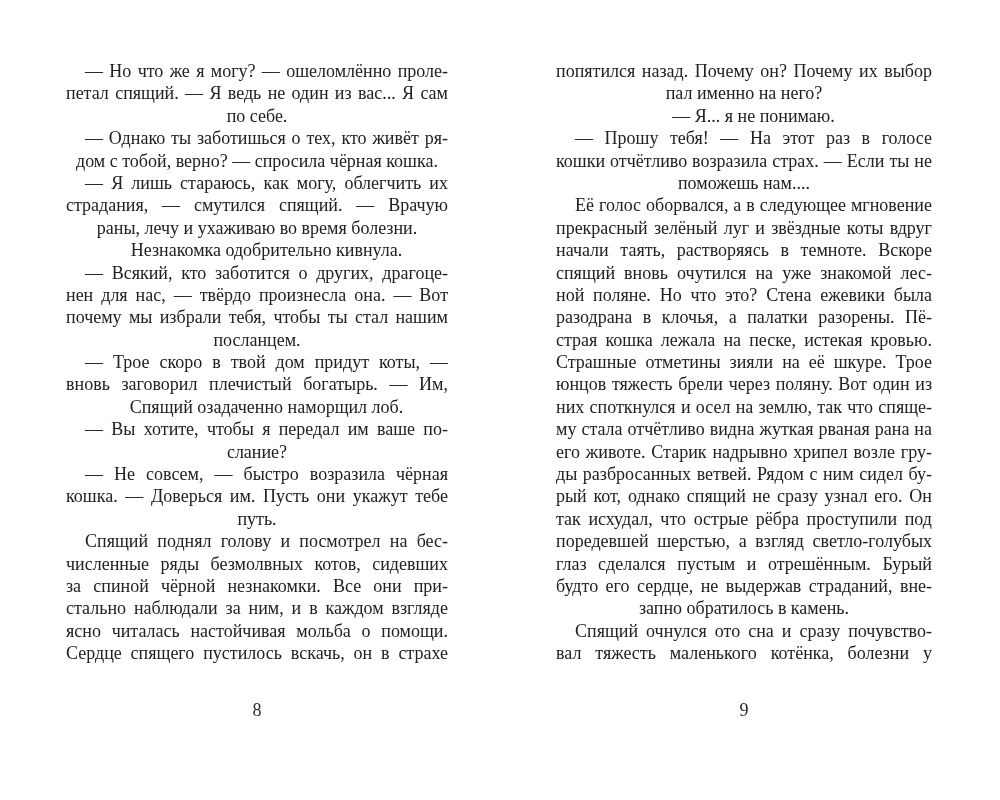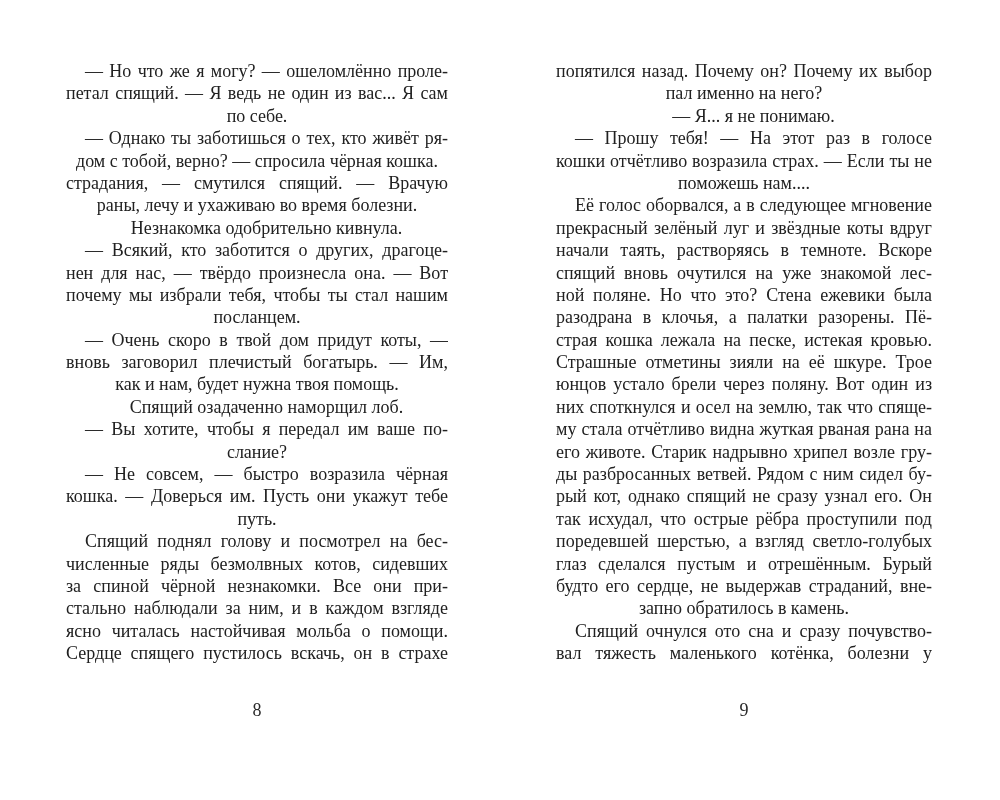--- a/index.html
+++ b/index.html
@@ -66,30 +66,30 @@
 
 <div class="spread">
 
   <div class="page left">
     <div class="text-block">
         <div class="line j i">— Но что же я могу? — ошеломлённо проле-</div>
         <div class="line j">петал спящий. — Я ведь не один из вас... Я сам</div>
         <div class="line">по себе.</div>
         <div class="line j i">— Однако ты заботишься о тех, кто живёт ря-</div>
         <div class="line">дом с тобой, верно? — спросила чёрная кошка.</div>
+        <div class="line j i">— Я лишь стараюсь, как могу, облегчить их</div>
         <div class="line j">страдания, — смутился спящий. — Врачую</div>
         <div class="line">раны, лечу и ухаживаю во время болезни.</div>
         <div class="line i">Незнакомка одобрительно кивнула.</div>
         <div class="line j i">— Всякий, кто заботится о других, драгоце-</div>
         <div class="line j">нен для нас, — твёрдо произнесла она. — Вот</div>
         <div class="line j">почему мы избрали тебя, чтобы ты стал нашим</div>
         <div class="line">посланцем.</div>
-        <div class="line j i">— Очень скоро в твой дом придут коты, —</div>
+        <div class="line j i">— Трое скоро в твой дом придут коты, —</div>
         <div class="line j">вновь заговорил плечистый богатырь. — Им,</div>
-        <div class="line">как и нам, будет нужна твоя помощь.</div>
         <div class="line i">Спящий озадаченно наморщил лоб.</div>
         <div class="line j i">— Вы хотите, чтобы я передал им ваше по-</div>
         <div class="line">слание?</div>
         <div class="line j i">— Не совсем, — быстро возразила чёрная</div>
         <div class="line j">кошка. — Доверься им. Пусть они укажут тебе</div>
         <div class="line">путь.</div>
         <div class="line j i">Спящий поднял голову и посмотрел на бес-</div>
         <div class="line j">численные ряды безмолвных котов, сидевших</div>
         <div class="line j">за спиной чёрной незнакомки. Все они при-</div>
         <div class="line j">стально наблюдали за ним, и в каждом взгляде</div>
@@ -108,21 +108,21 @@
         <div class="line j">кошки отчётливо возразила страх. — Если ты не</div>
         <div class="line">поможешь нам....</div>
         <div class="line j i">Её голос оборвался, а в следующее мгновение</div>
         <div class="line j">прекрасный зелёный луг и звёздные коты вдруг</div>
         <div class="line j">начали таять, растворяясь в темноте. Вскоре</div>
         <div class="line j">спящий вновь очутился на уже знакомой лес-</div>
         <div class="line j">ной поляне. Но что это? Стена ежевики была</div>
         <div class="line j">разодрана в клочья, а палатки разорены. Пё-</div>
         <div class="line j">страя кошка лежала на песке, истекая кровью.</div>
         <div class="line j">Страшные отметины зияли на её шкуре. Трое</div>
-        <div class="line j">юнцов устало брели через поляну. Вот один из</div>
+        <div class="line j">юнцов тяжесть брели через поляну. Вот один из</div>
         <div class="line j">них споткнулся и осел на землю, так что спяще-</div>
         <div class="line j">му стала отчётливо видна жуткая рваная рана на</div>
         <div class="line j">его животе. Старик надрывно хрипел возле гру-</div>
         <div class="line j">ды разбросанных ветвей. Рядом с ним сидел бу-</div>
         <div class="line j">рый кот, однако спящий не сразу узнал его. Он</div>
         <div class="line j">так исхудал, что острые рёбра проступили под</div>
         <div class="line j">поредевшей шерстью, а взгляд светло-голубых</div>
         <div class="line j">глаз сделался пустым и отрешённым. Бурый</div>
         <div class="line j">будто его сердце, не выдержав страданий, вне-</div>
         <div class="line">запно обратилось в камень.</div>

